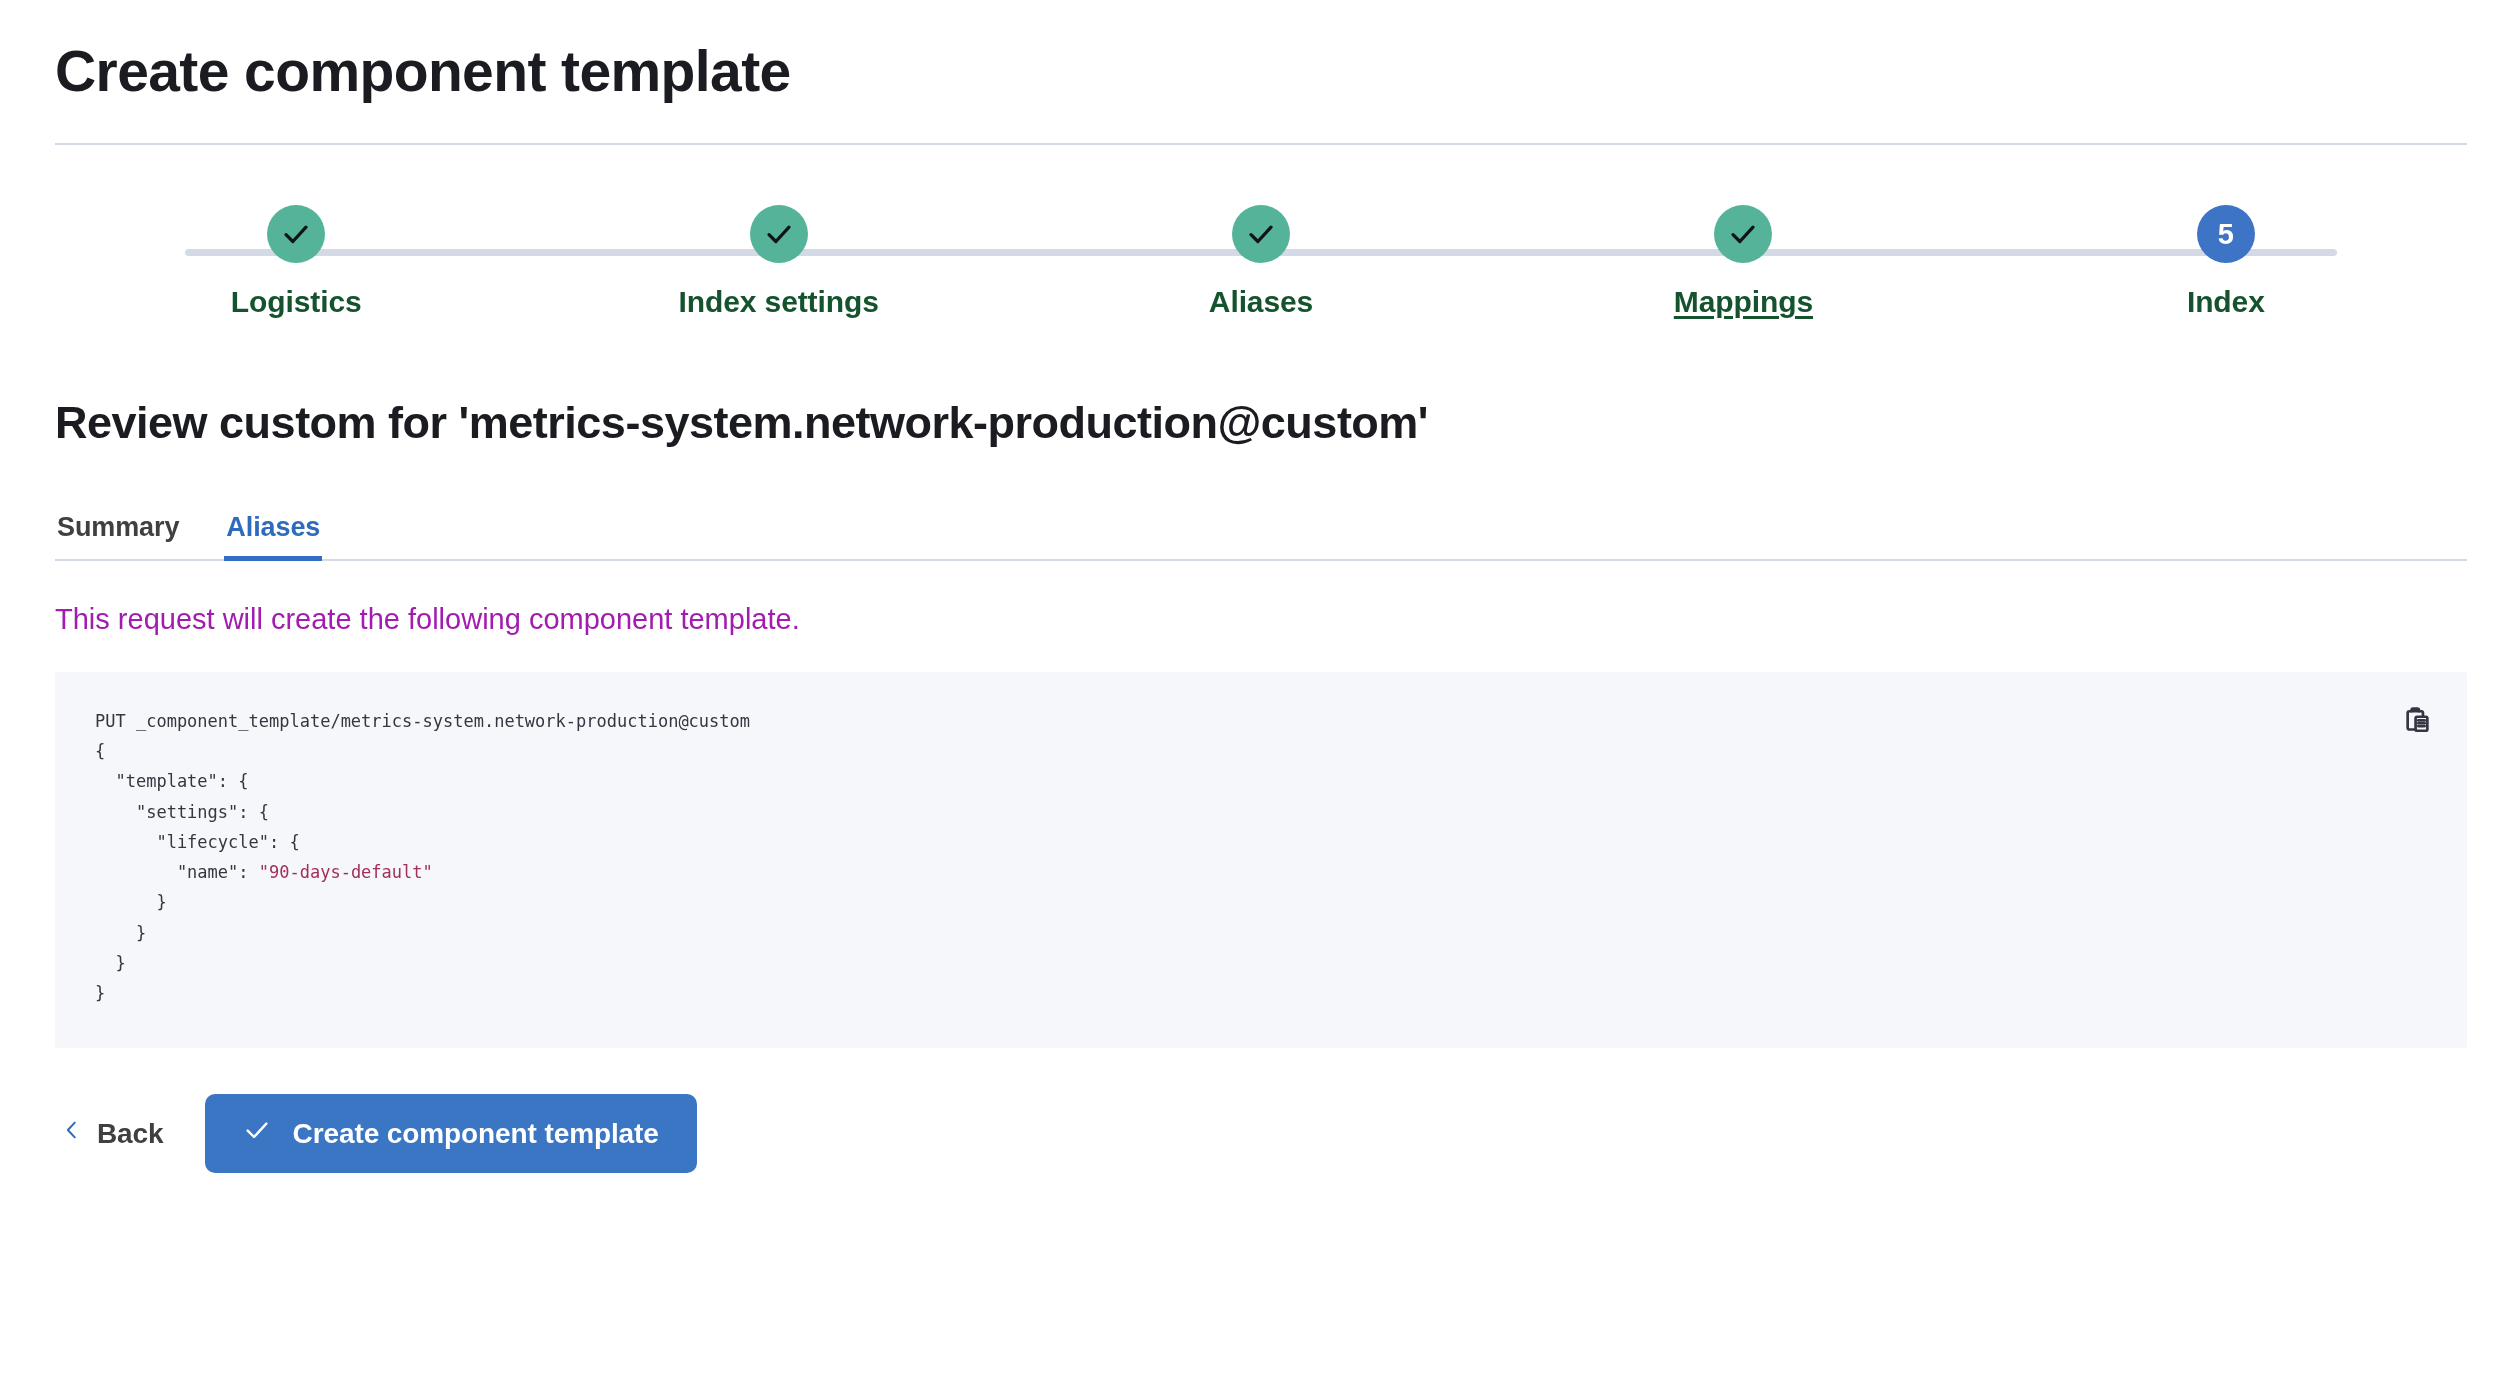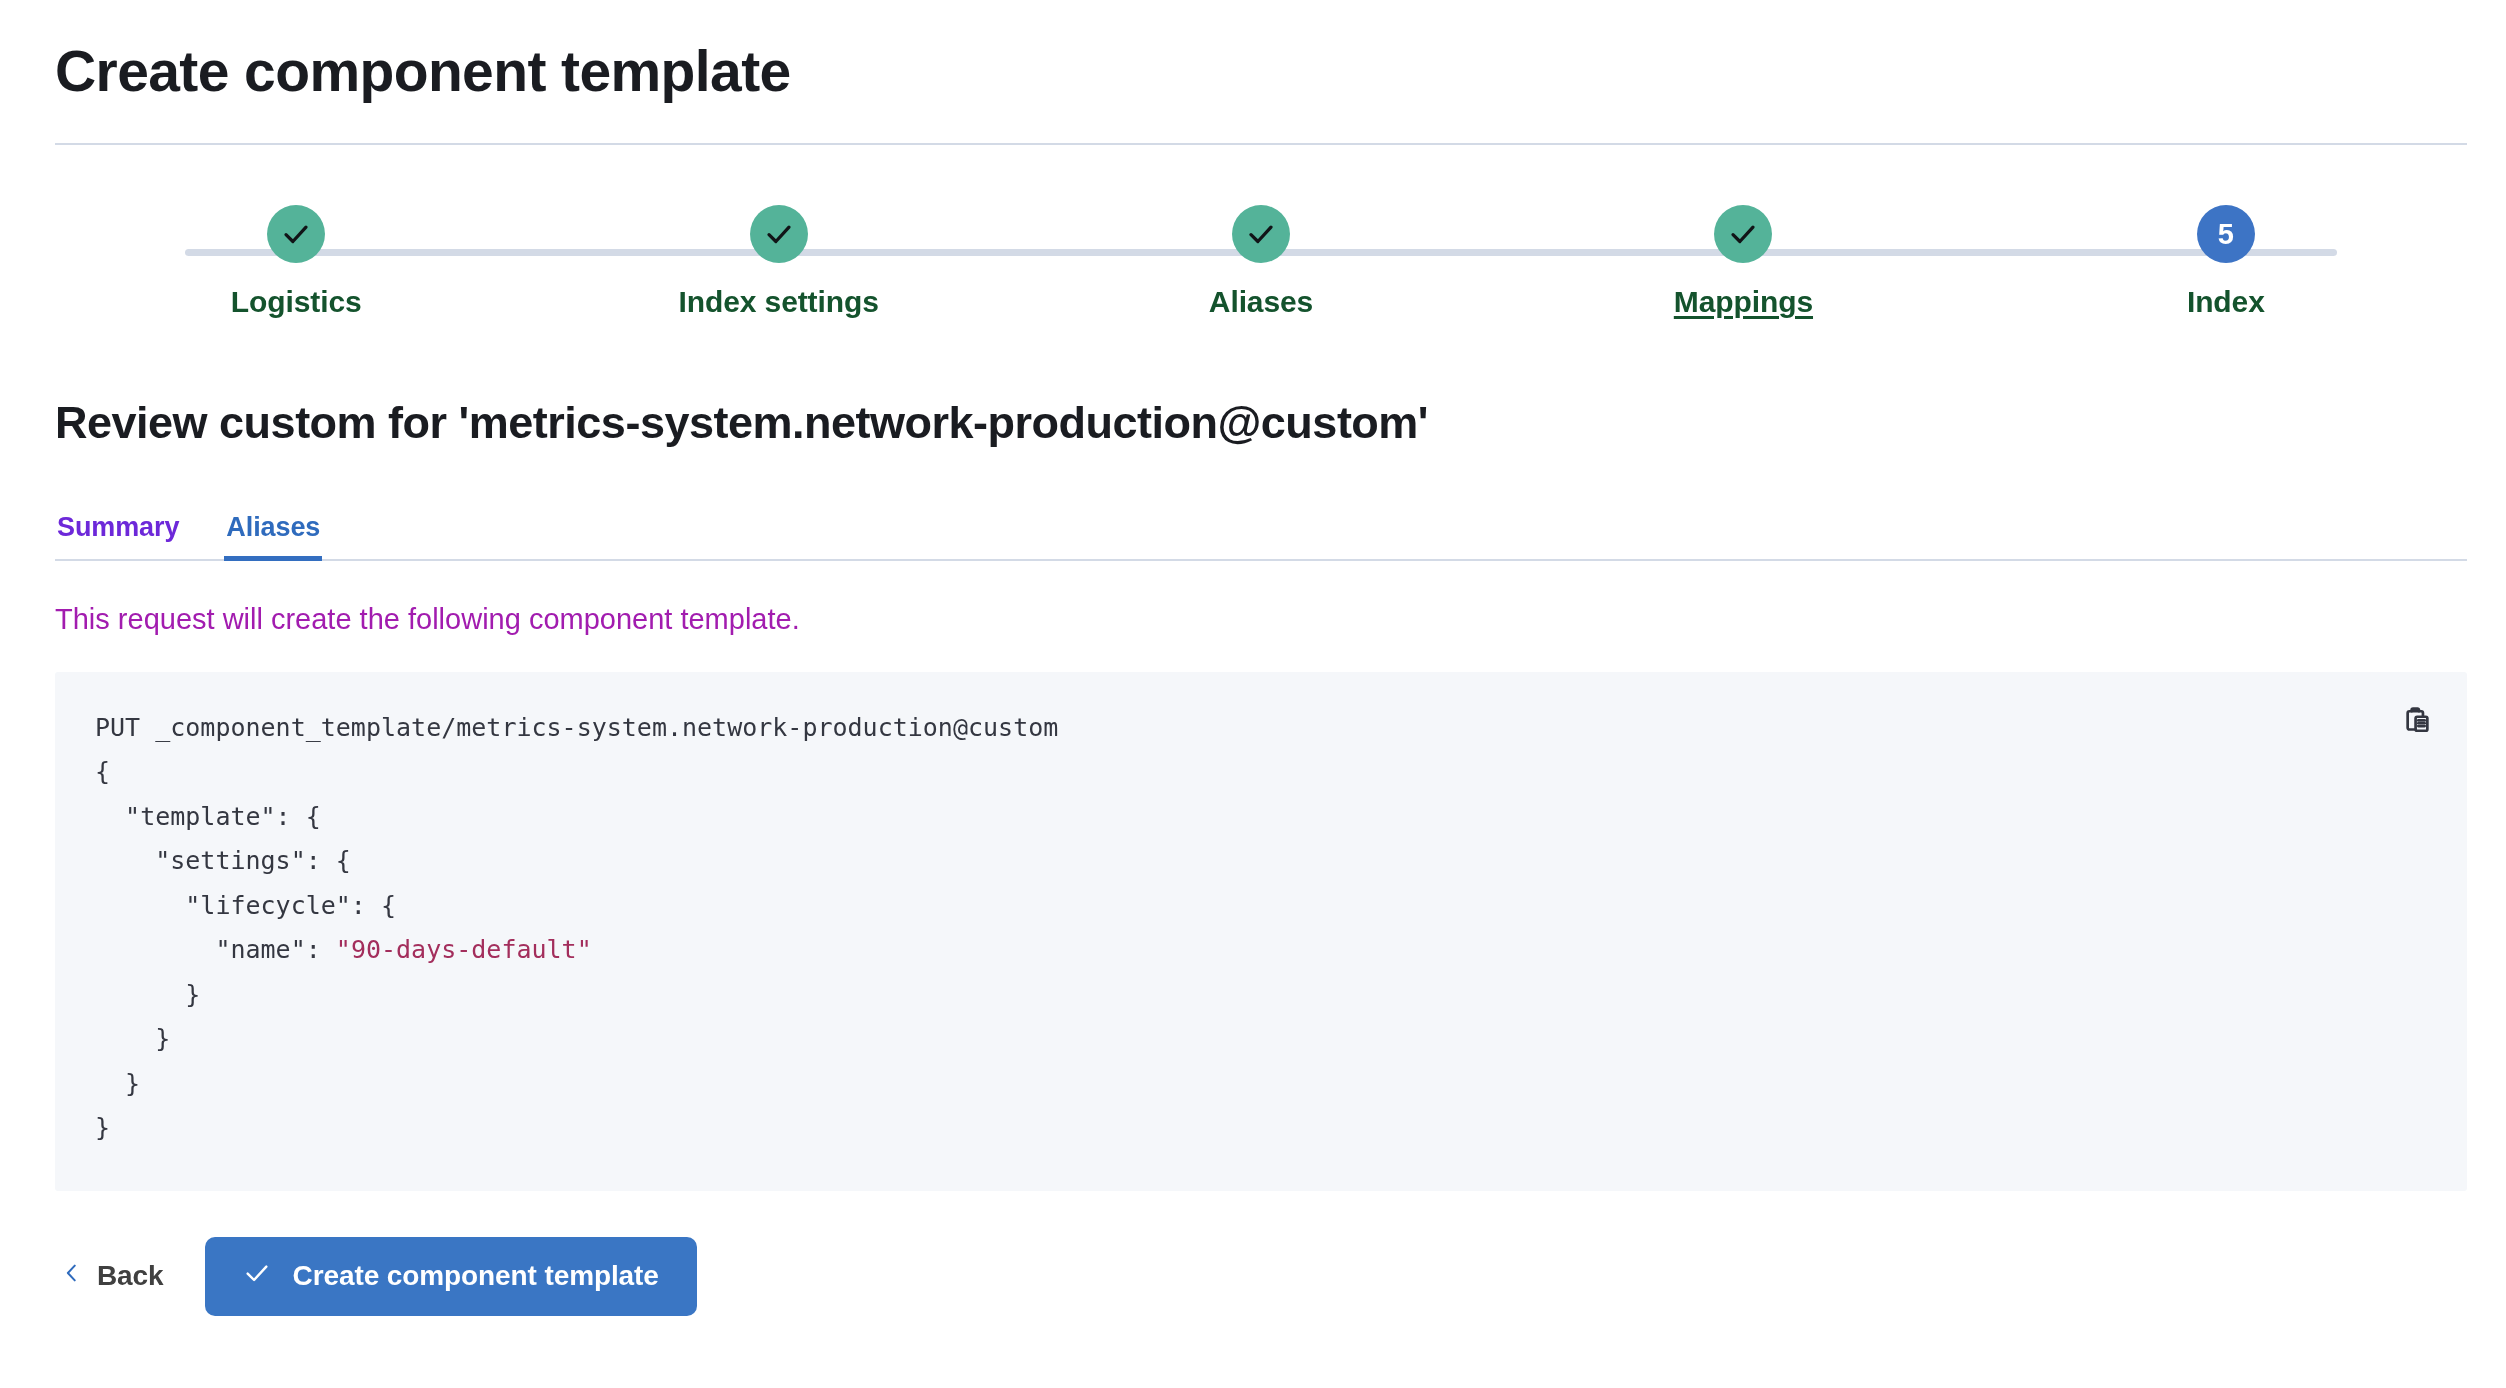--- a/index.html
+++ b/index.html
@@ -125,21 +125,21 @@
     bottom: 0;
     left: 0;
     right: 0;
     height: 2px;
     background: #d3dae6;
   }
   .tab {
     position: relative;
     font-size: 27px;
     font-weight: 700;
-    color: #6d28d9;
+    color: #404040;
     padding: 0 2px 18px 2px;
     cursor: pointer;
     background: none;
     border: none;
     font-family: inherit;
     letter-spacing: -0.1px;
   }
   .tab.active {
     color: #2f6bbd;
   }
@@ -169,21 +169,21 @@
     margin-top: 32px;
     background: #f5f7fa;
     border-radius: 3px;
     padding: 34px 40px 40px 40px;
     box-sizing: border-box;
     min-height: 290px;
   }
   .code-pre {
     margin: 0;
     font-family: "DejaVu Sans Mono", "Liberation Mono", monospace;
-    font-size: 25px;
+    font-size: 17px;
     line-height: 1.78;
     color: #343741;
     white-space: pre;
     letter-spacing: 0px;
   }
   .code-str { color: #a32e5c; }
   .copy-btn {
     position: absolute;
     top: 24px;
     right: 22px;

